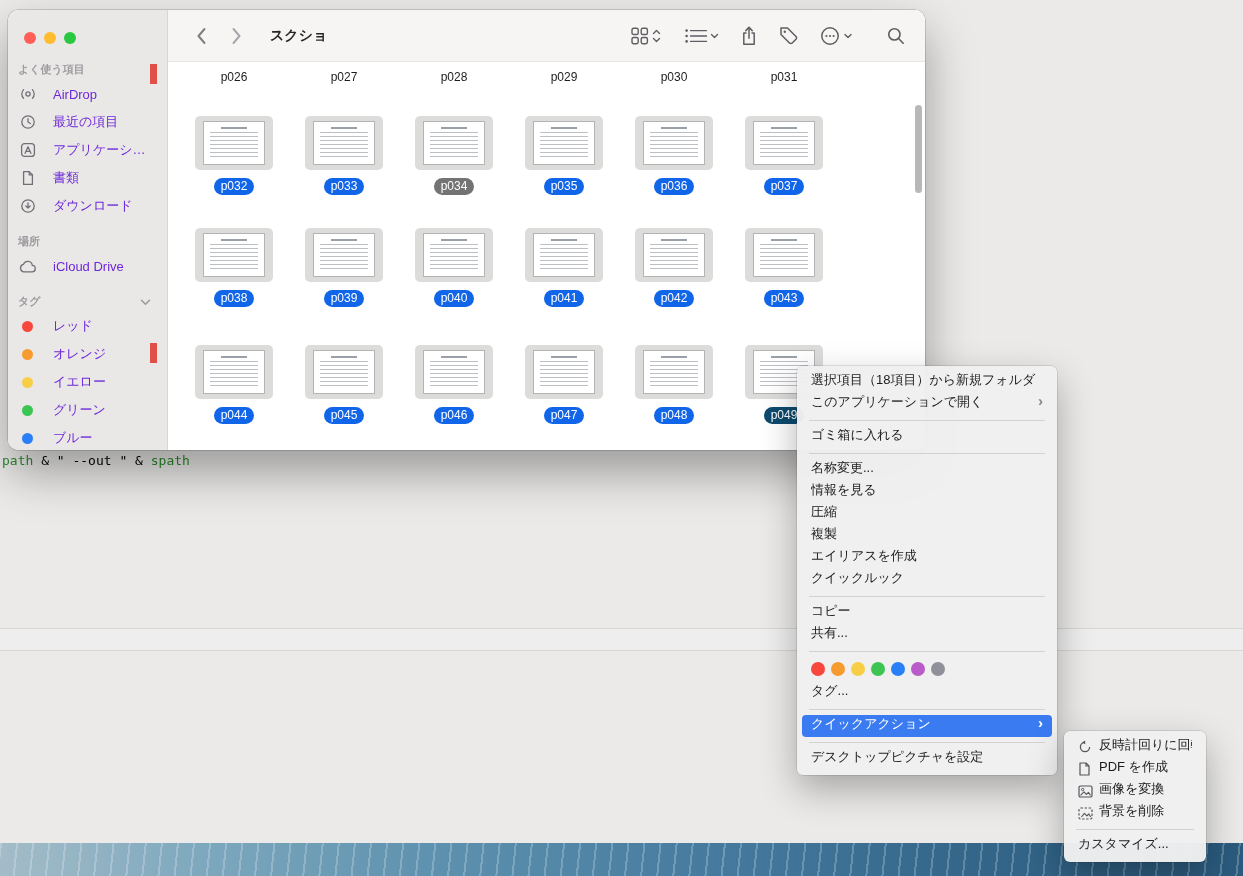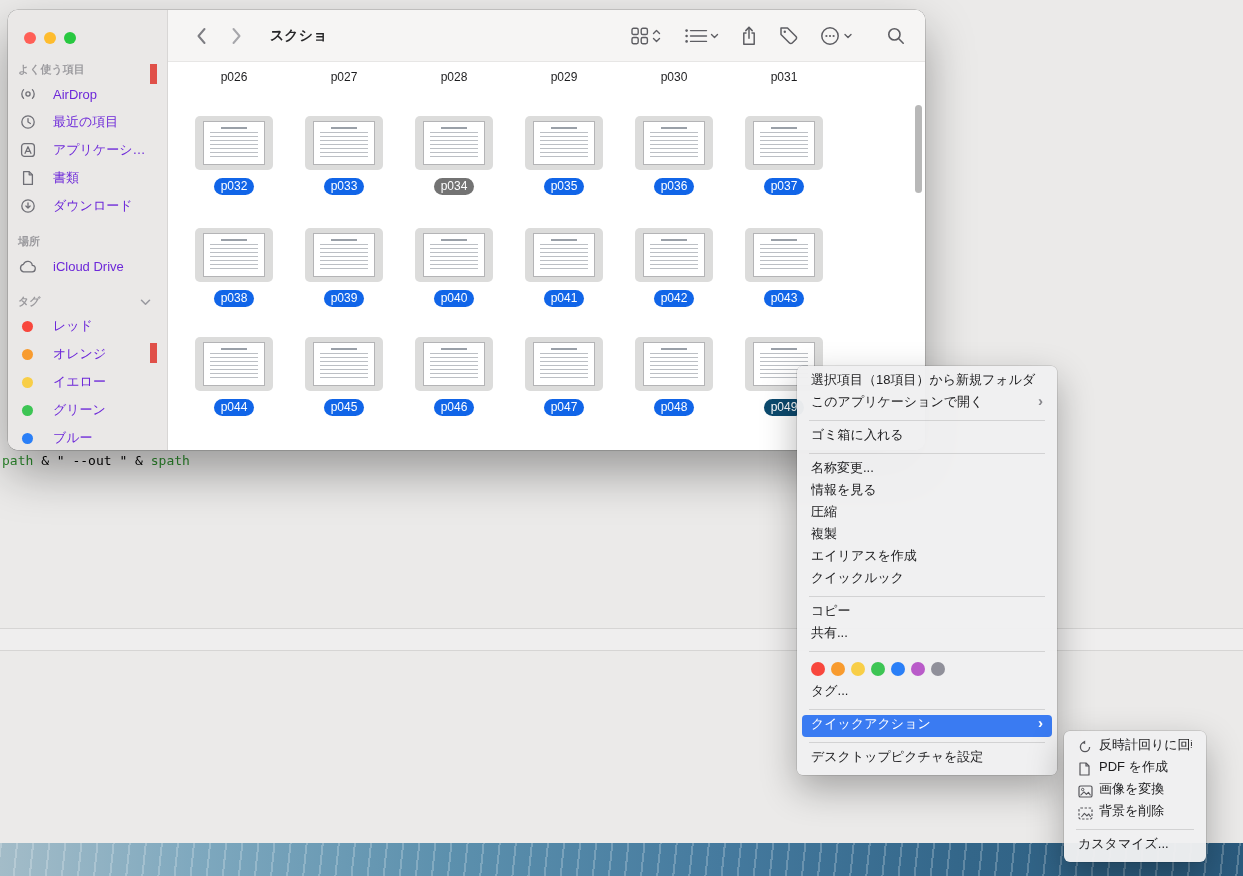--- a/index.html
+++ b/index.html
@@ -461,21 +461,21 @@
           <div class="icon-sel">
               <div class="thumb">
                 <div class="doc-title"></div>
                 <div class="doc-lines"></div>
               </div>
             </div>
           <span class="pill" style="background-color: rgb(17, 101, 232);">p043</span>
         </div>
       </div>
 
-      <div class="grid-row" style="top:275px;">
+      <div class="grid-row" style="top:283px;">
         <div class="cell">
           <div class="icon-sel">
               <div class="thumb">
                 <div class="doc-title"></div>
                 <div class="doc-lines"></div>
               </div>
             </div>
           <span class="pill" style="background-color: rgb(17, 101, 232);">p044</span>
         </div>
         <div class="cell">

